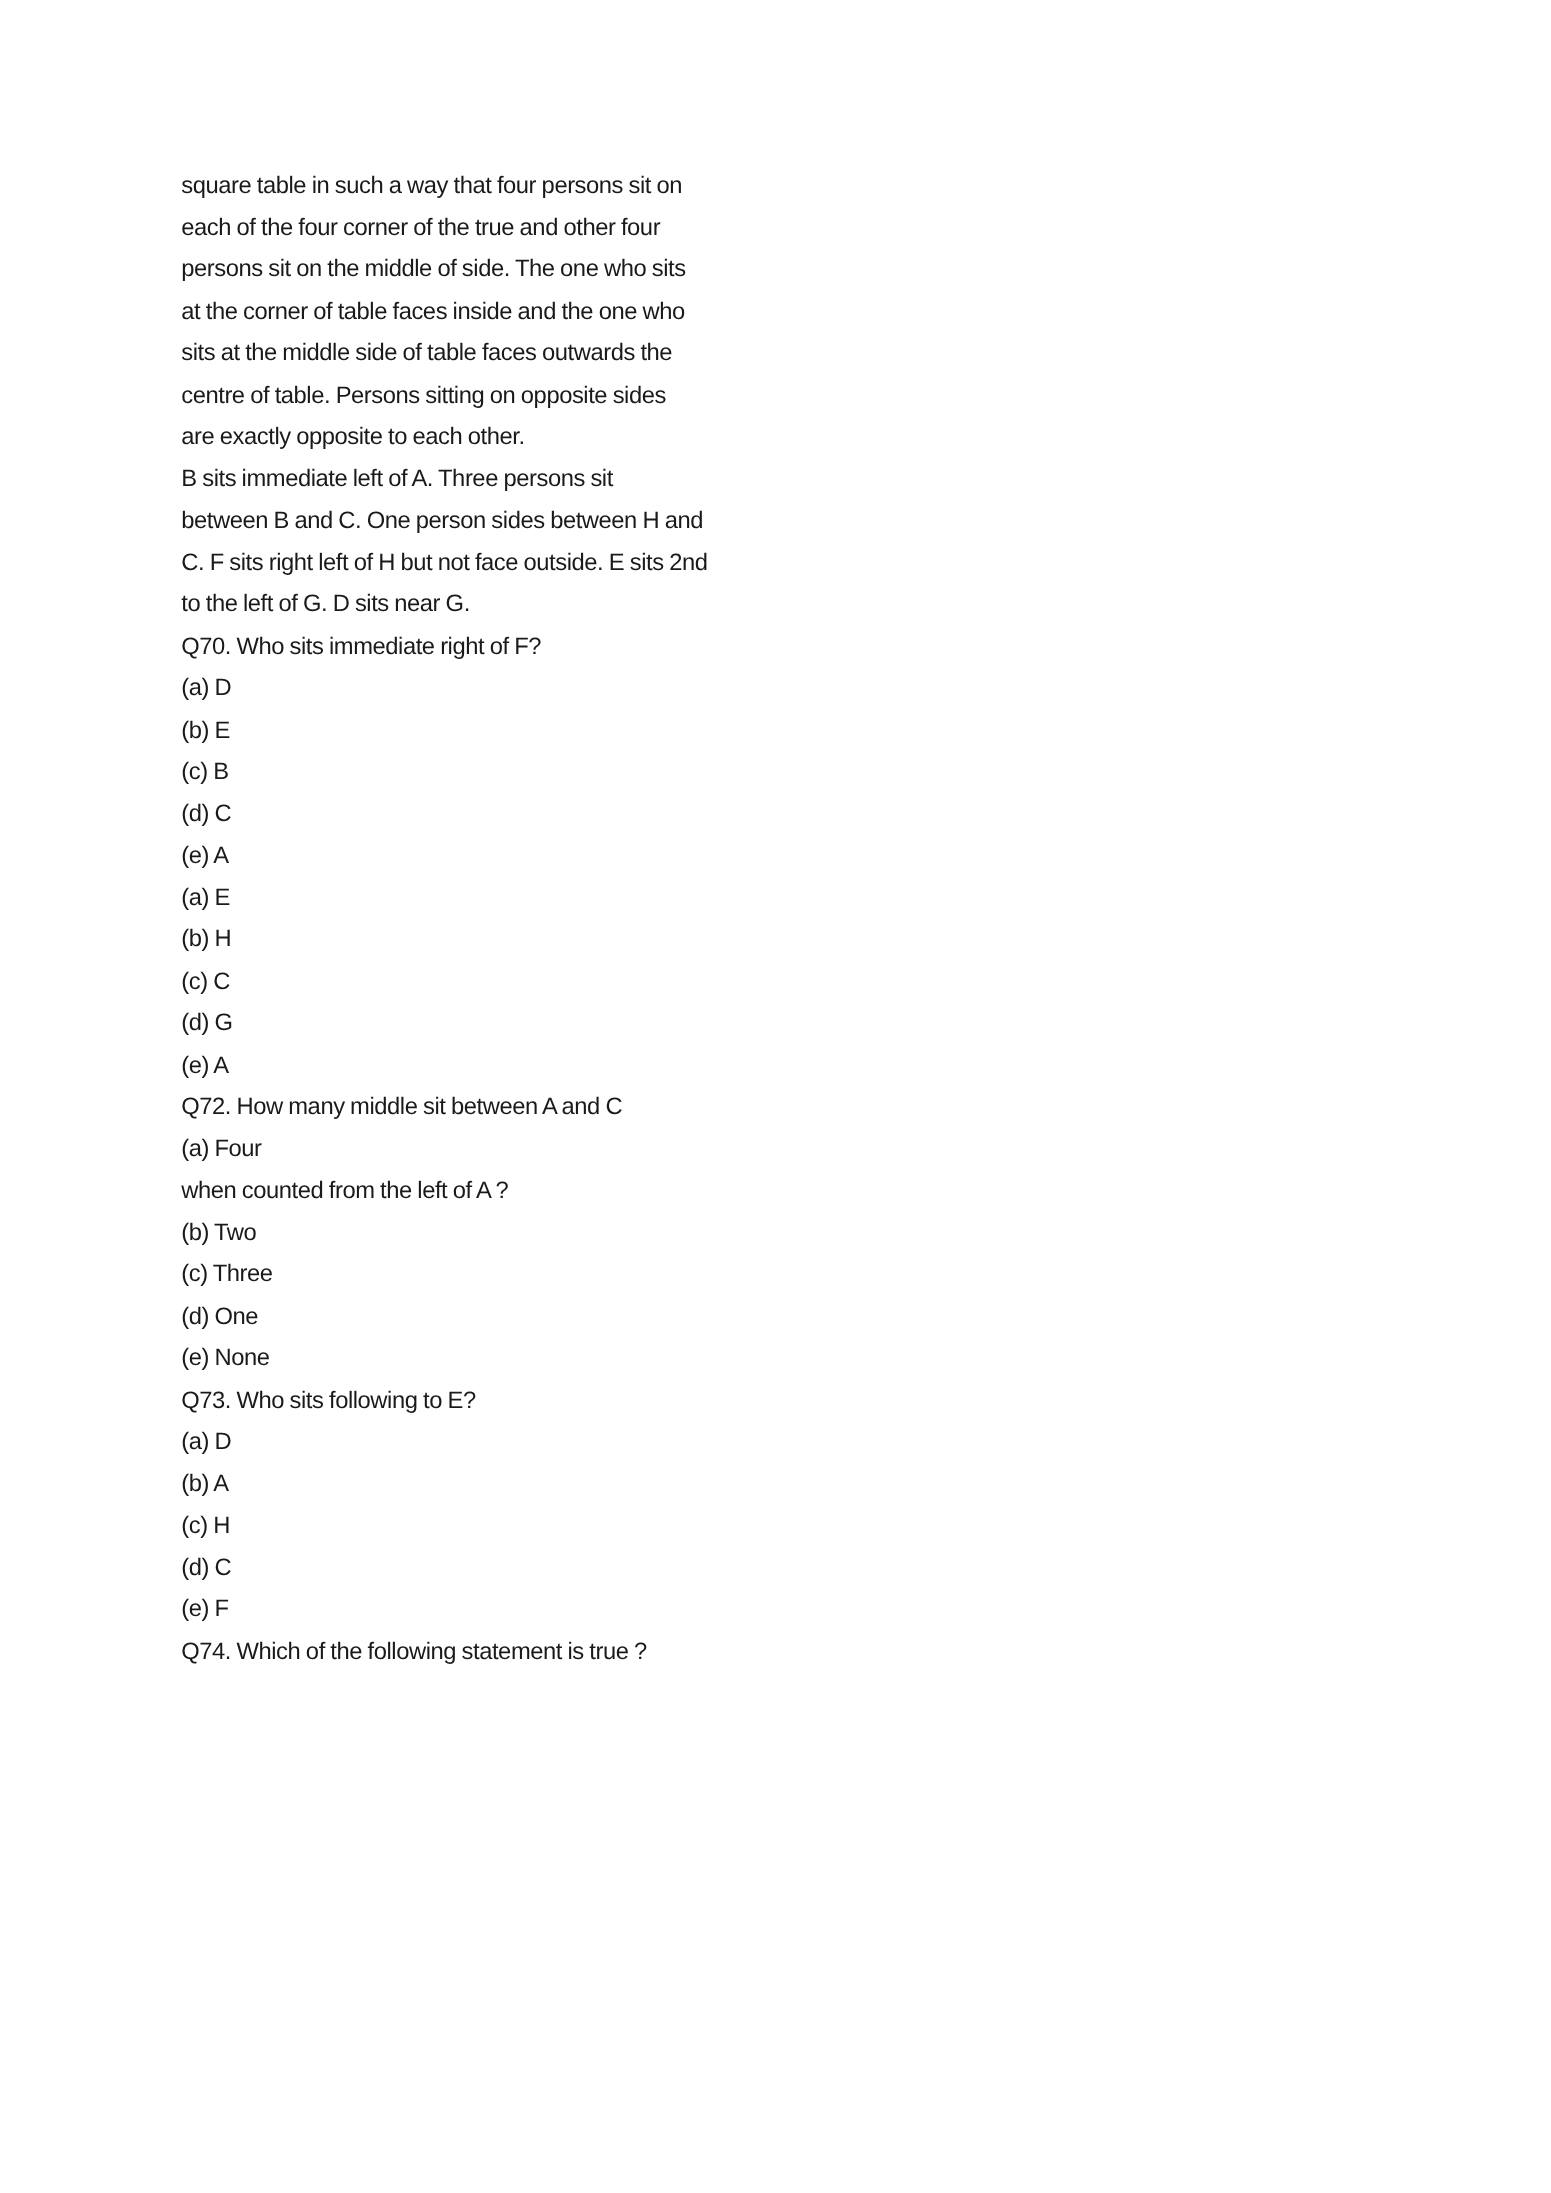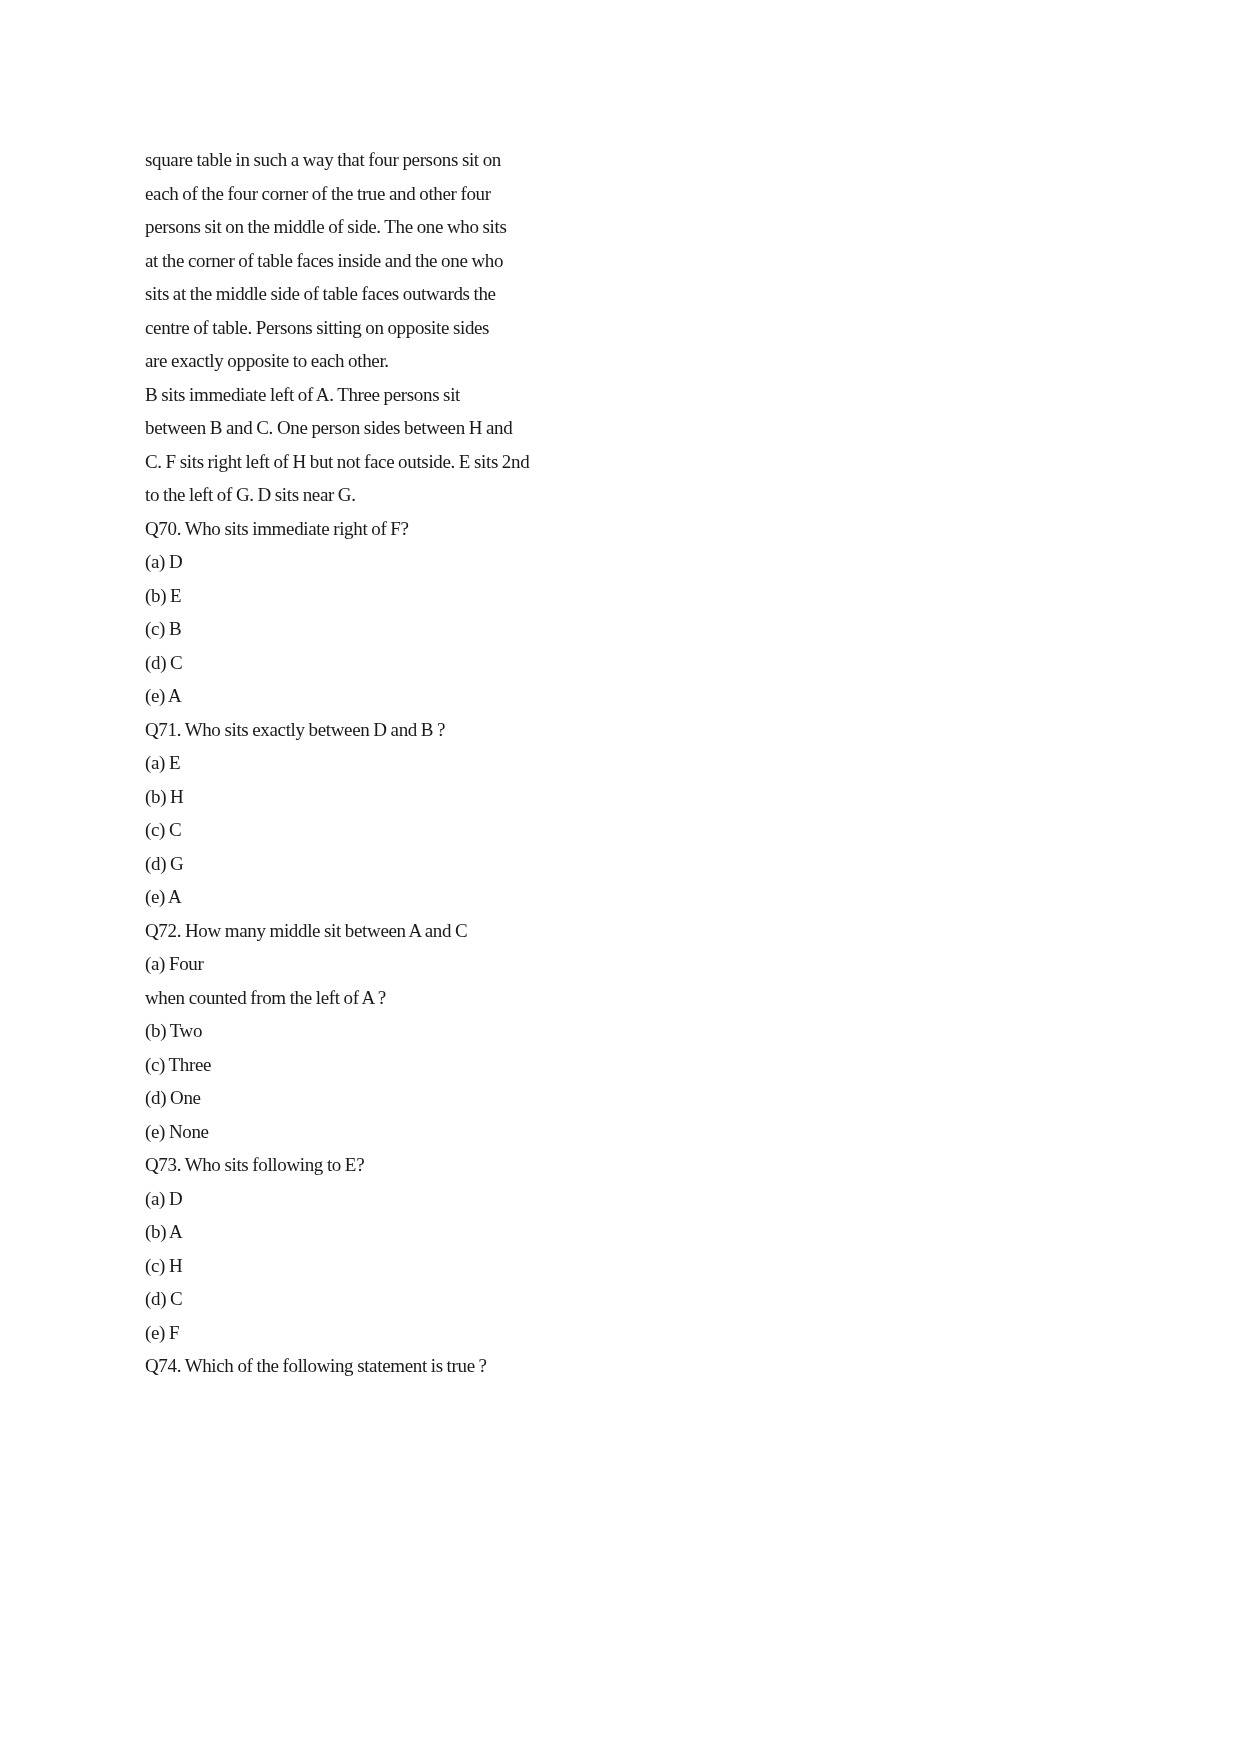--- a/index.html
+++ b/index.html
@@ -9,23 +9,23 @@
     }
     body {
       width: 1241px;
       height: 1754px;
       position: relative;
       overflow: hidden;
     }
     .page {
       position: absolute;
       left: 145px;
-      top: 143px;
+      top: 132px;
       width: 520px;
-      font-family: Liberation Serif, serif;
+      font-family: Liberation Sans, sans-serif;
       font-size: 19px;
       color: #1a1a1a;
       line-height: 33.5px;
       letter-spacing: -0.35px;
       word-spacing: -0.5px;
     }
     .line {
       display: block;
       white-space: nowrap;
       height: 33.5px;
@@ -53,21 +53,20 @@
   <div>
     <span class="line">Q70. Who sits immediate right of F?</span>
     <span class="line">(a) D</span>
     <span class="line">(b) E</span>
     <span class="line">(c) B</span>
     <span class="line">(d) C</span>
     <span class="line">(e) A</span>
   </div>
 
   <div>
-    <span class="line">Q71. Who sits exactly between D and B ?</span>
     <span class="line">(a) E</span>
     <span class="line">(b) H</span>
     <span class="line">(c) C</span>
     <span class="line">(d) G</span>
     <span class="line">(e) A</span>
   </div>
 
   <div>
     <span class="line">Q72. How many middle sit between A and C</span>
     <span class="line">(a) Four</span>

